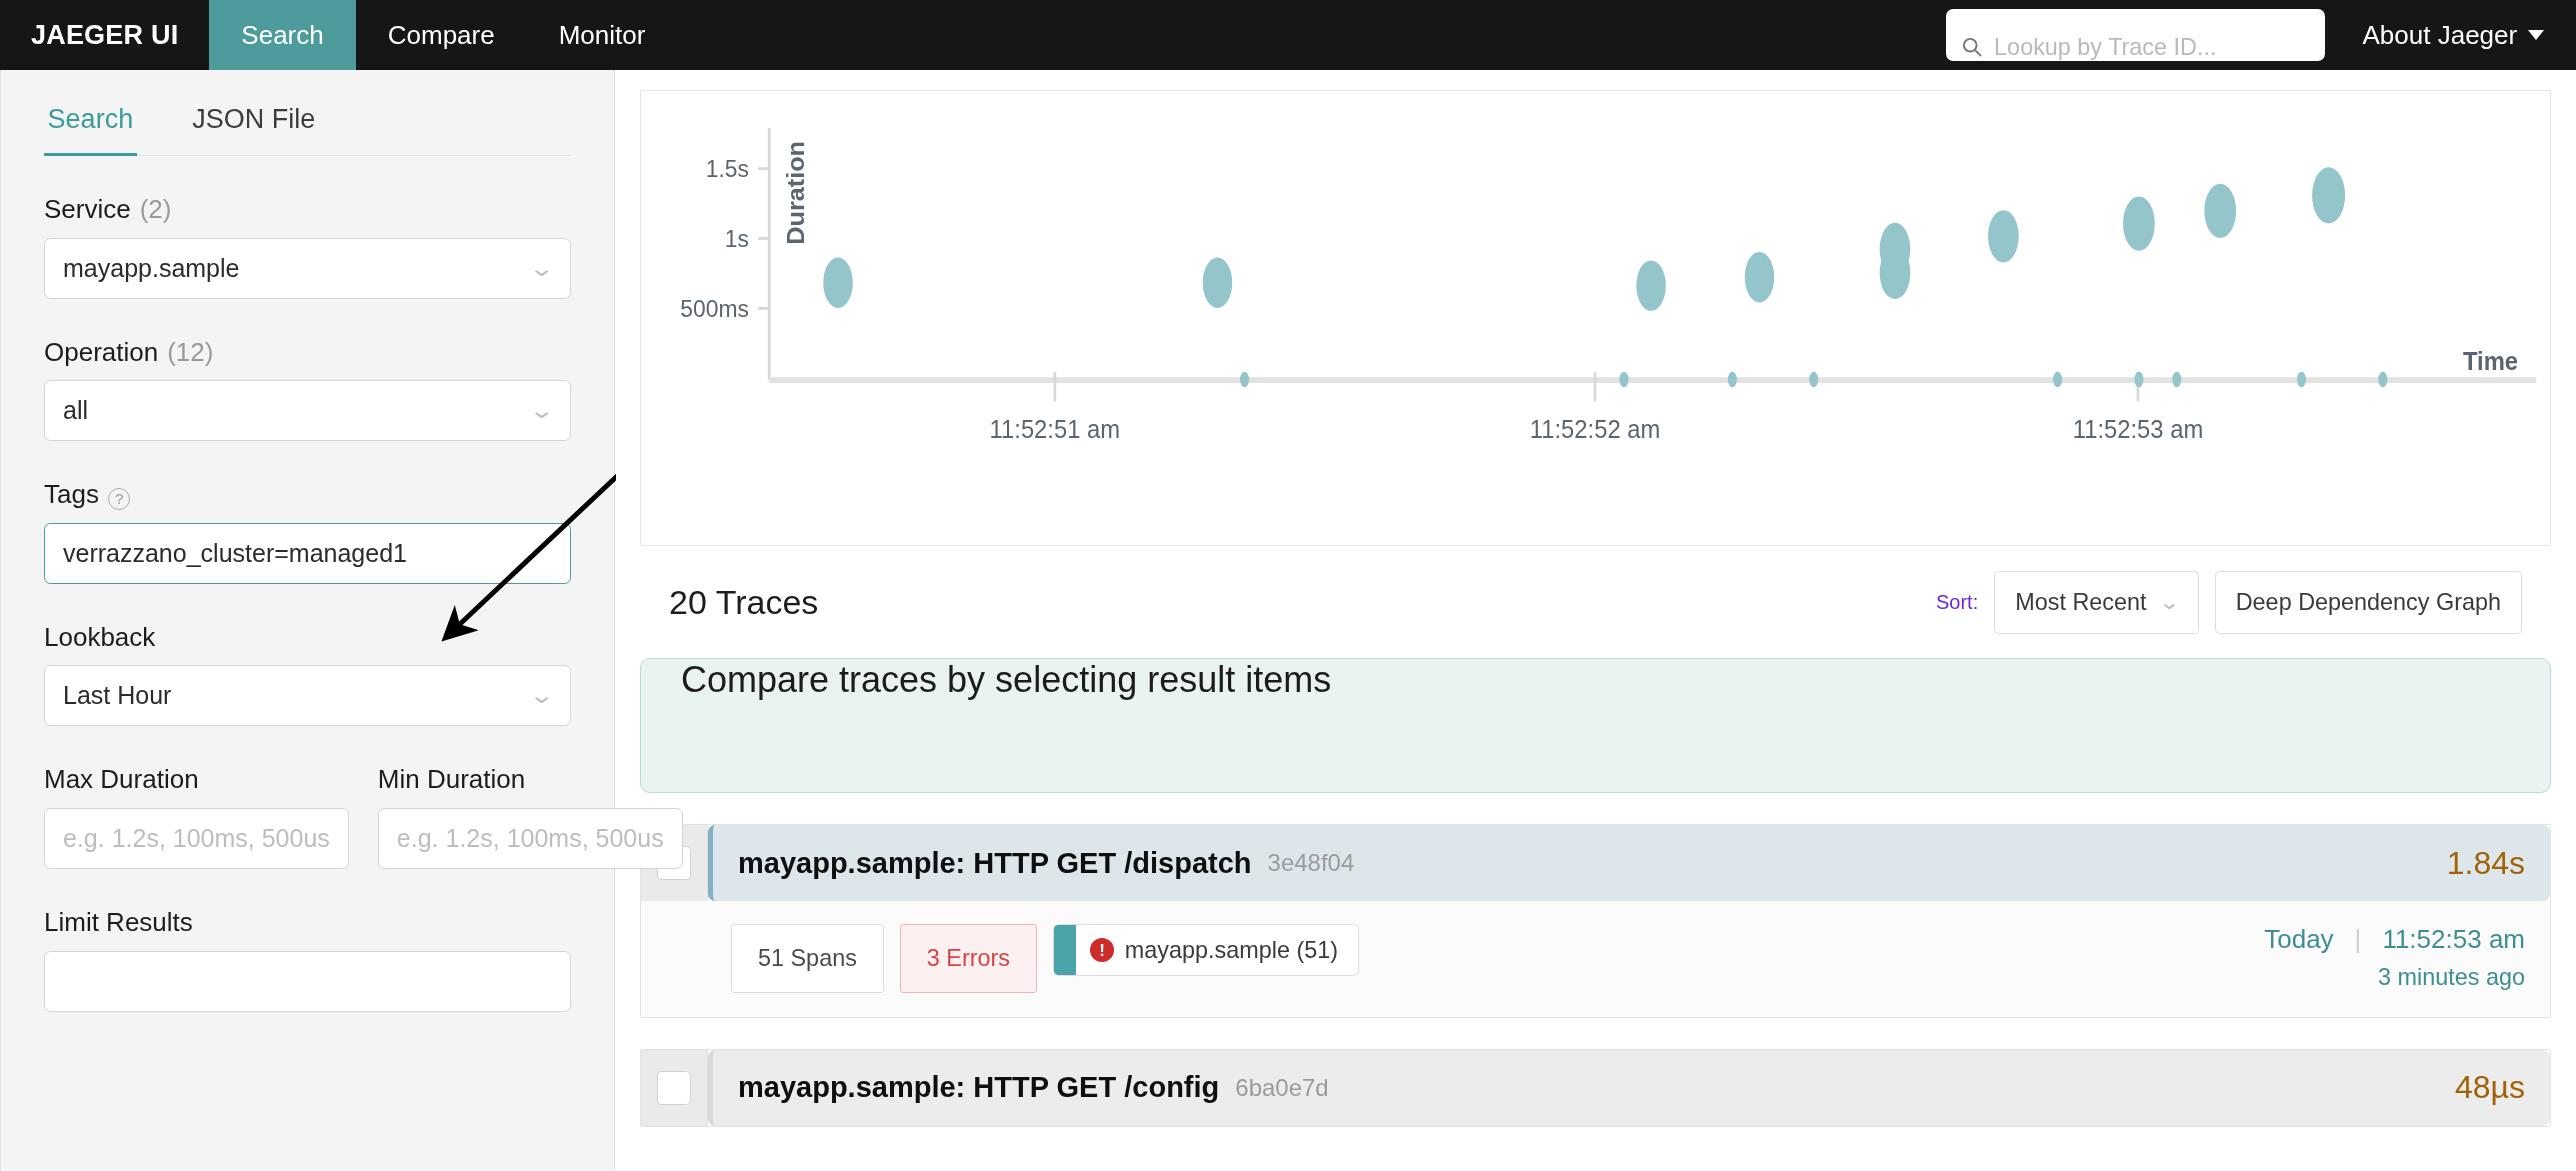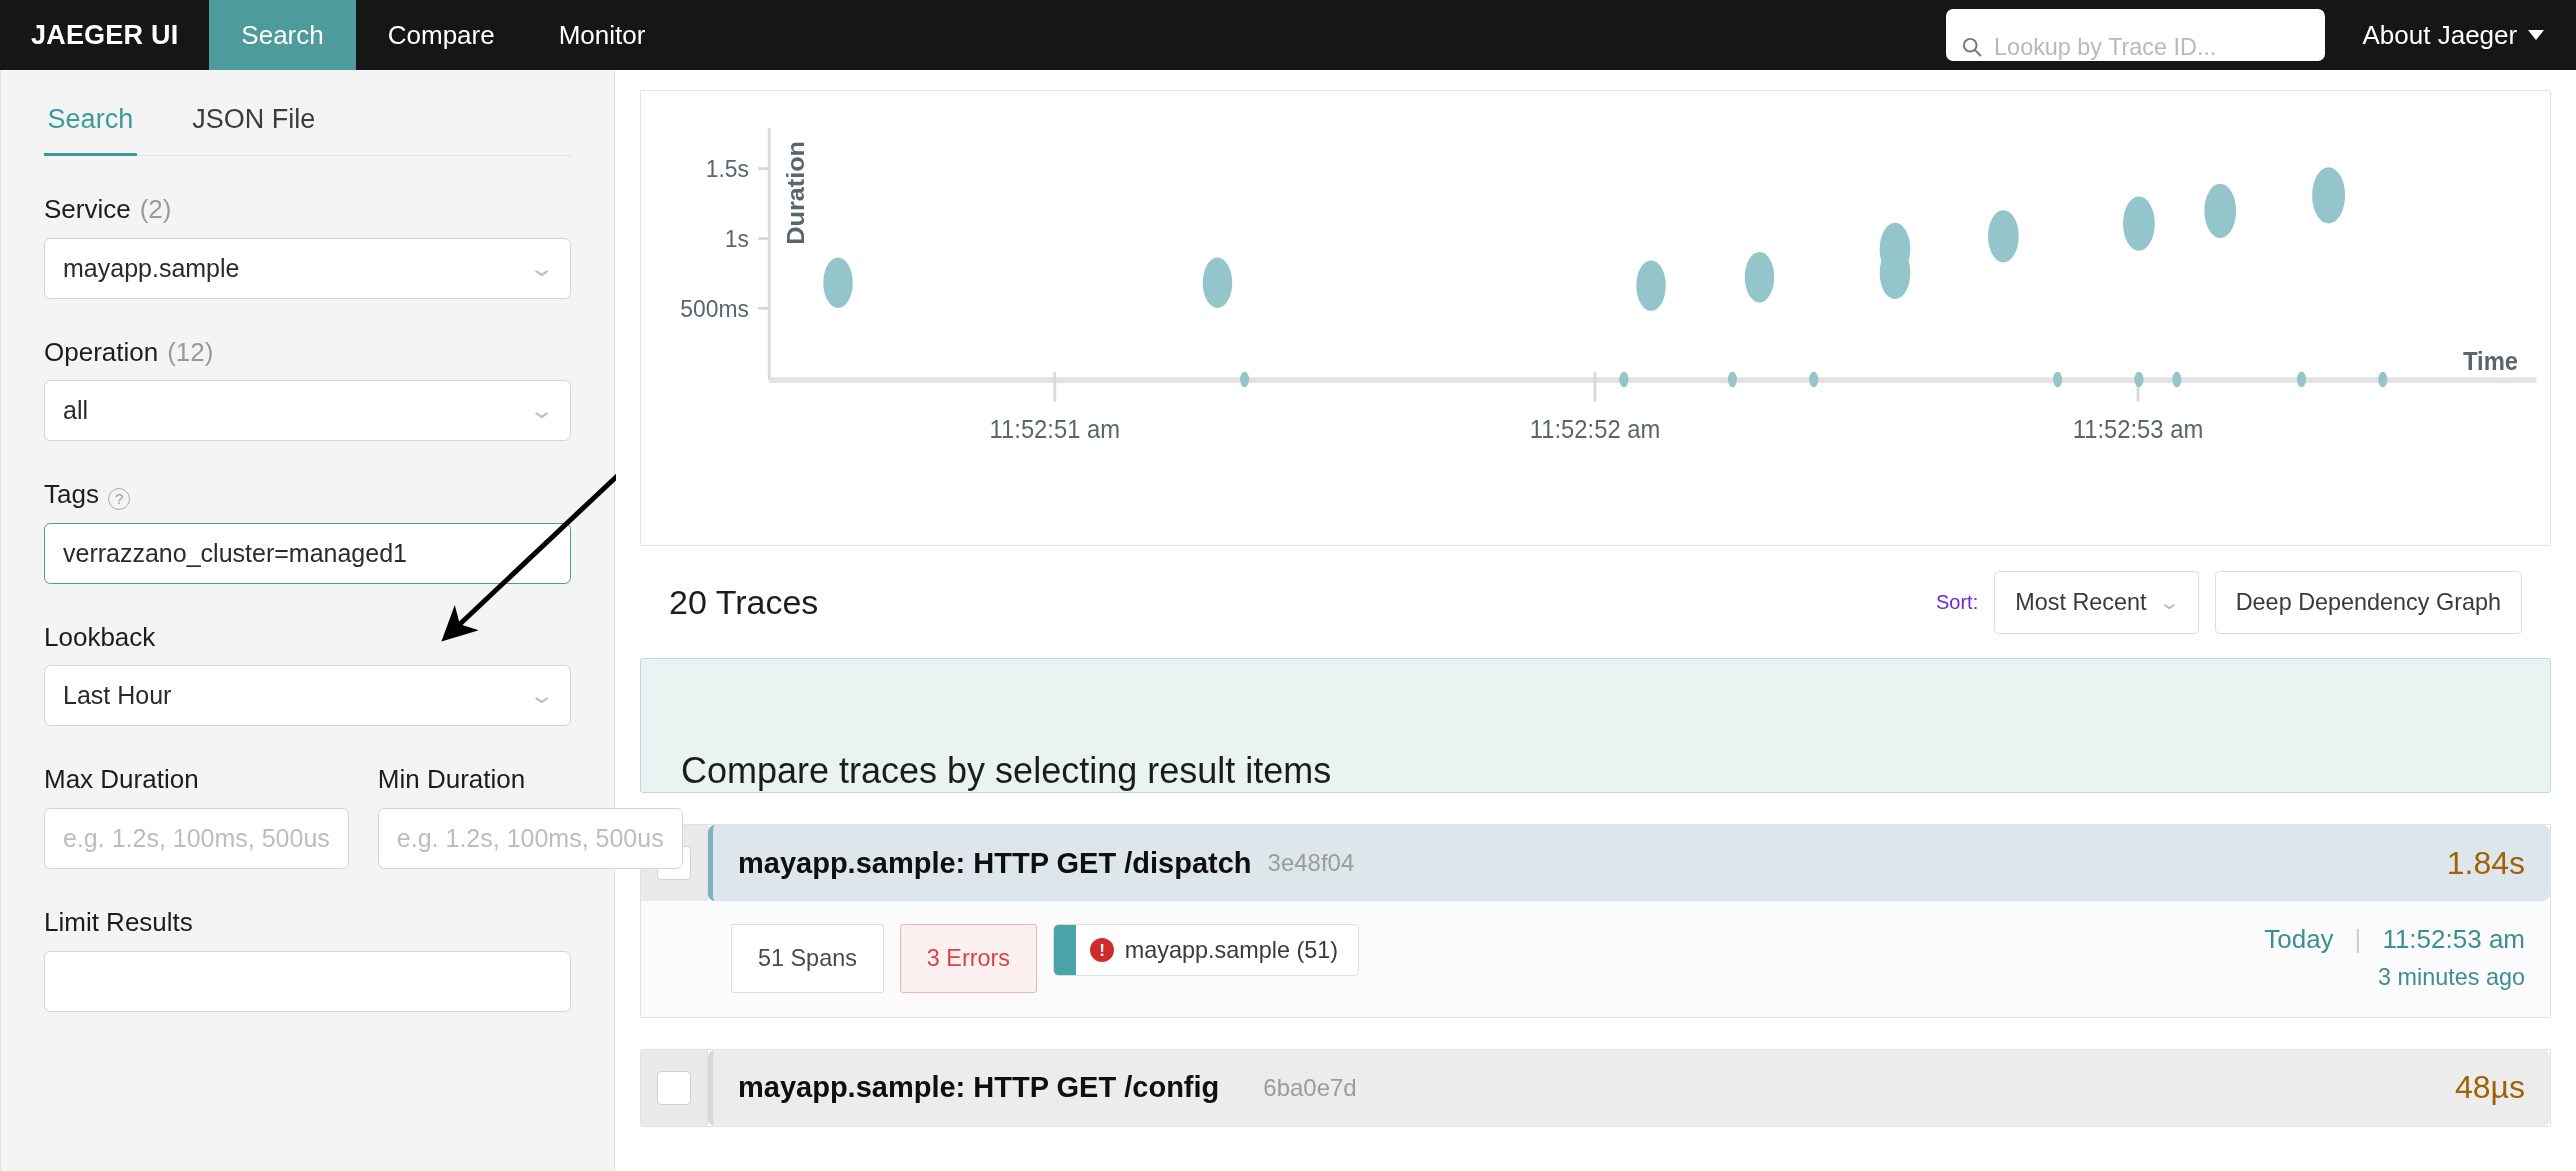--- a/index.html
+++ b/index.html
@@ -112,42 +112,42 @@
   .sortlabel { font-size:20px; color:#6d28d9; }
   .btnbox {
     height:63px; border:0.9px solid #dcdcdc; border-radius:4.5px; background:#fff;
     display:flex;align-items:center; padding:0 20px; gap:14.4px;
     font-size:23.4px; color:#3a3a3a; cursor:pointer; white-space:nowrap;
   }
   .caret-s { color:#bcbcbc; font-size:20px; transform:scaleX(1.3); }
 
   .compare-banner {
     border:0.9px solid #bcdada; background:#e8f3f2;
-    height: 135px; display:flex; align-items:flex-end;
-    padding: 0 40px; border-radius:3px;
+    height: 135px; display:flex; align-items:flex-start;
+    padding: 0 40px; border-radius:10px;
   }
   .compare-banner .t { font-size:36px; color:#1c1c1c; }
 
   .trace {
     margin-top: 31px; border:0.9px solid #e2e2e2; background:#fff; border-radius:1.8px;
     overflow:hidden;
   }
   .trace-head { display:flex; align-items:stretch; }
   .cbcell {
     width:67px; flex:0 0 67px; background:#eaeaea;
     display:flex; align-items:center; justify-content:center;
     border-right:0.9px solid #e0e0e0;
   }
   .cb { width:34px;height:34px;border:1.8px solid #d0d0d0;border-radius:4.5px;background:#fff;cursor:pointer; }
   .headbar {
     flex:1; display:flex; align-items:center;
     padding: 0 25px; height: 76px; border-radius: 7px;
   }
   .headbar.sel { background:#dde7eb; border-left:5.4px solid #7fb2c4; }
-  .headbar.plain { background:#ececec; border-left:5.4px solid #d9d9d9;gap:28px; }
+  .headbar.plain { background:#ececec; border-left:5.4px solid #d9d9d9; }
   .ttitle { font-size:29px; font-weight:700; color:#0f0f0f; white-space:nowrap; }
   .tid { font-size:24px; color:#9b9b9b; margin-left:16px; }
   .tdur { margin-left:auto; font-size:32px; color:#a16207; }
 
   .trace-body { display:flex; align-items:flex-start; padding: 23.4px 25px 23.4px 90px; background:#fbfbfb; }
   .chip {
     height:69px; border:0.9px solid #dcdcdc; border-radius:3px; background:#fff;
     display:inline-flex; align-items:center; padding:0 26px;
     font-size:23.4px; color:#4a4a4a; margin-right:16px;
   }

